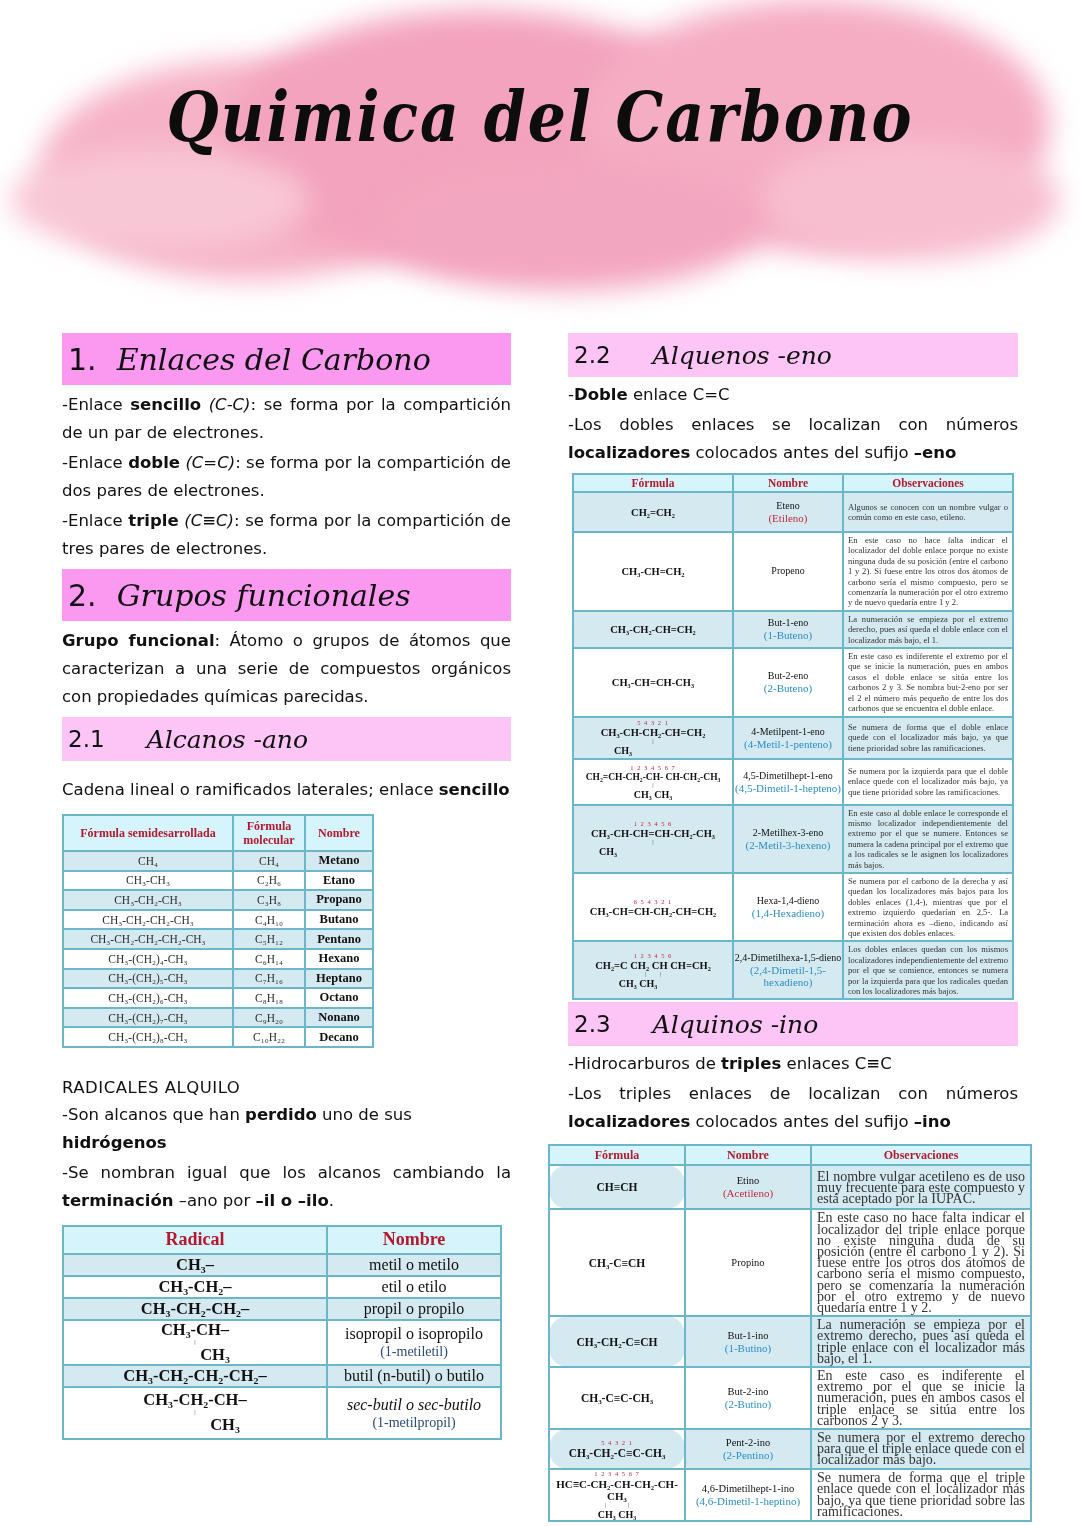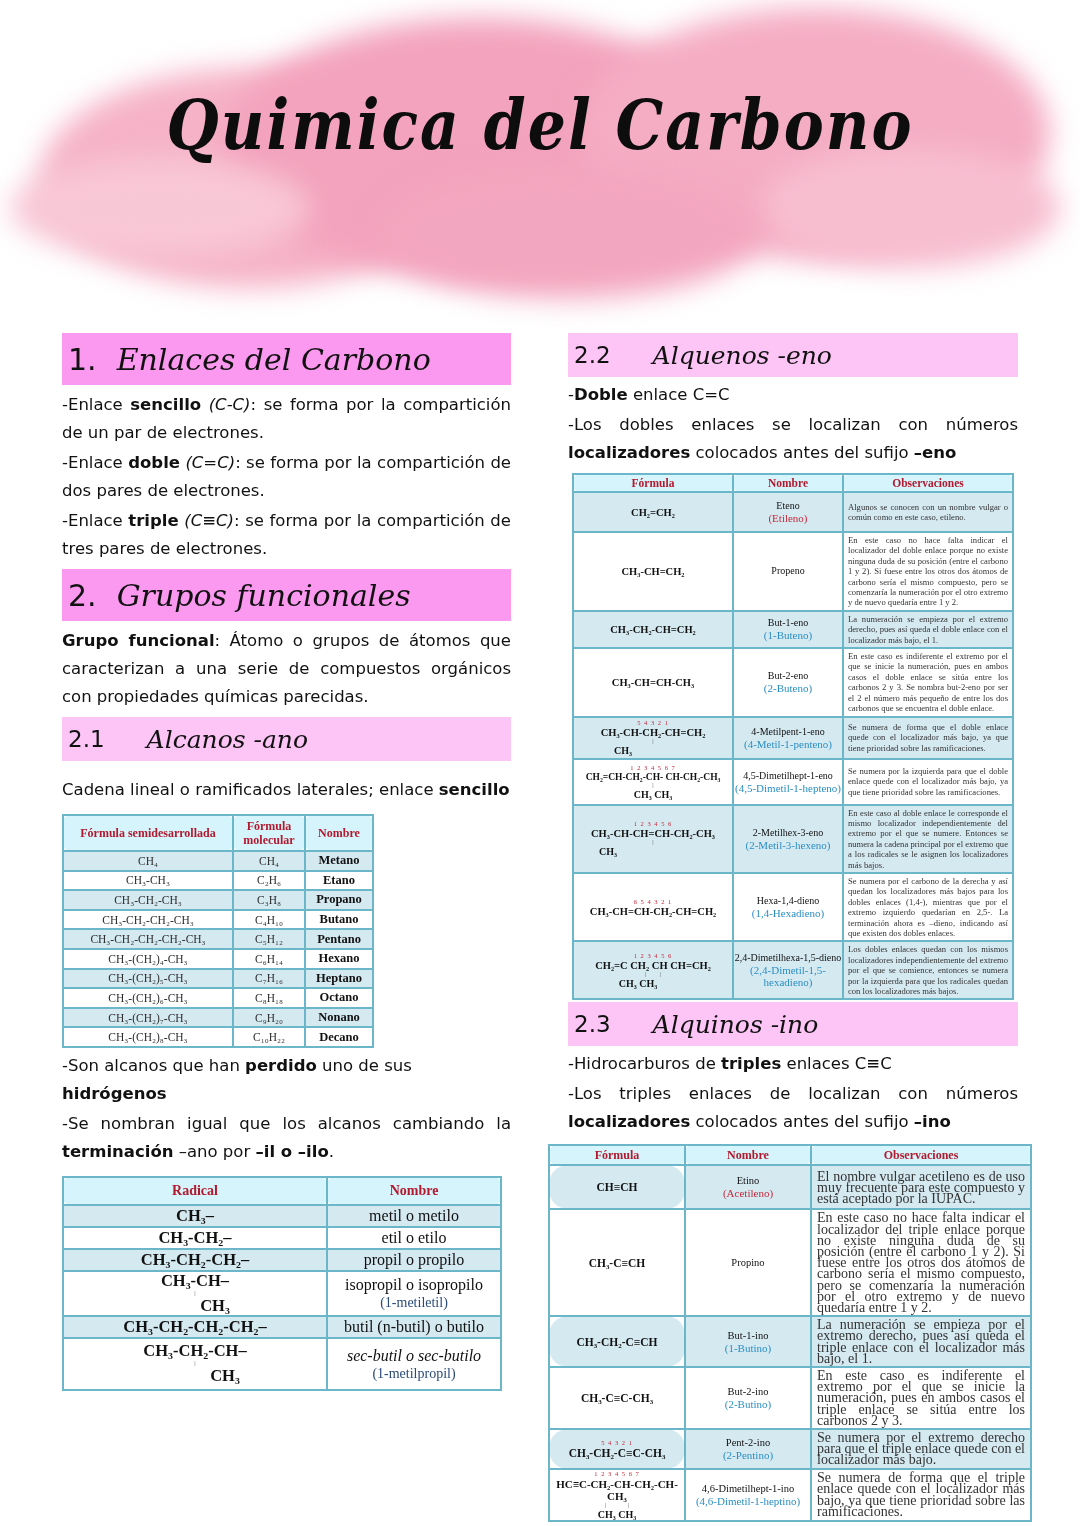--- a/index.html
+++ b/index.html
@@ -1,20 +1,20 @@
 <!DOCTYPE html>
 <html><head>
 <meta charset="utf-8">
 <style>
   * { box-sizing: border-box; margin: 0; padding: 0; }
   html, body { width: 1080px; height: 1526px; background: #ffffff; overflow: hidden; }
   body { position: relative; font-family: "DejaVu Sans", sans-serif; color: #111; }
 
   
-  .banner { position: absolute; left: 0; top: 8px; width: 1080px; height: 310px; }
+  .banner { position: absolute; left: 0; top: 0; width: 1080px; height: 310px; }
   .blob { position: absolute; border-radius: 50%; filter: blur(14px); }
   .banner-title {
     position: absolute; left: 0; right: 0; top: 82px; text-align: center;
     font-family: "DejaVu Serif", serif; font-weight: bold; font-size: 60px;
     letter-spacing: 2px; color: #0d0d0d; font-style: italic;
     transform: scaleY(1.15);
   }
 
   
   .col { position: absolute; }
@@ -32,31 +32,31 @@
   .hdr .ttl { font-weight: normal; }
 
   .p { font-size: 16.5px; line-height: 28px; text-align: justify; margin-top: 4px; }
   .p + .p { margin-top: 2px; }
   .p b { font-weight: bold; }
   .p i { font-style: italic; }
 
   
   table { border-collapse: collapse; font-family: "Liberation Serif", serif; }
   td, th { border: 2px solid #6cb6c9; text-align: center; vertical-align: middle; }
-  th { color: #b3192e; font-weight: bold; background: #d6f4fb; border-radius: 7px; }
+  th { color: #b3192e; font-weight: bold; background: #d6f4fb; }
   tr.alt td { background: #d5e9f1; }
   tr.plain td { background: #ffffff; }
 
   .t-alk { width: 312px; font-size: 11.5px; margin-top: 10px; }
   .t-alk th { font-size: 12px; height: 36px; line-height: 14px; }
   .t-alk td { height: 19.6px; color: #2e2e2e; }
   .t-alk td.nm { font-weight: bold; color: #111; font-size: 12.5px; }
 
   .t-rad { width: 440px; margin-top: 10px; font-size: 16px; }
-  .t-rad th { font-size: 14px; height: 28px; }
+  .t-rad th { font-size: 18px; height: 28px; }
   .t-rad td { color: #111; height: 20px; }
   .t-rad td.f { font-weight: bold; font-size: 16.5px; width: 264px; }
   .t-rad td .sub { color: #2a4a7a; font-size: 14px; display: block; line-height: 16px; }
 
   .t-ene { width: 442px; margin-top: 6px; margin-left: 4px; font-size: 9.5px; }
   .t-ene th { font-size: 11.5px; height: 18px; }
   .t-ene td.f { font-weight: bold; font-size: 10.5px; width: 160px; }
   .t-ene td.n { width: 110px; font-size: 10px; line-height: 12px; }
   .t-ene td.o { text-align: justify; font-size: 8.6px; line-height: 10.4px; padding: 2px 4px; color: #333; }
 
@@ -165,20 +165,21 @@
           <td class="nm">Nonano</td>
         </tr>
     <tr class="plain">
           <td>CH₃-(CH₂)₈-CH₃</td>
           <td>C₁₀H₂₂</td>
           <td class="nm">Decano</td>
         </tr>
   </tbody>
     </table>
 
+  <div class="rad-title">RADICALES ALQUILO</div>
   <div class="p" style="margin-top:4px;text-align:left;"><span>-Son alcanos que han </span><b>perdido</b><span> uno de sus </span><b>hidrógenos</b></div>
   <div class="p"><span>-Se nombran igual que los alcanos cambiando la </span><b>terminación</b><span> –ano por </span><b>–il o –ilo</b><span>.</span></div>
 
   <table class="t-rad">
     <tbody>
         <tr>
       <th>Radical</th>
       <th>Nombre</th>
     </tr>
     <tr class="alt">

